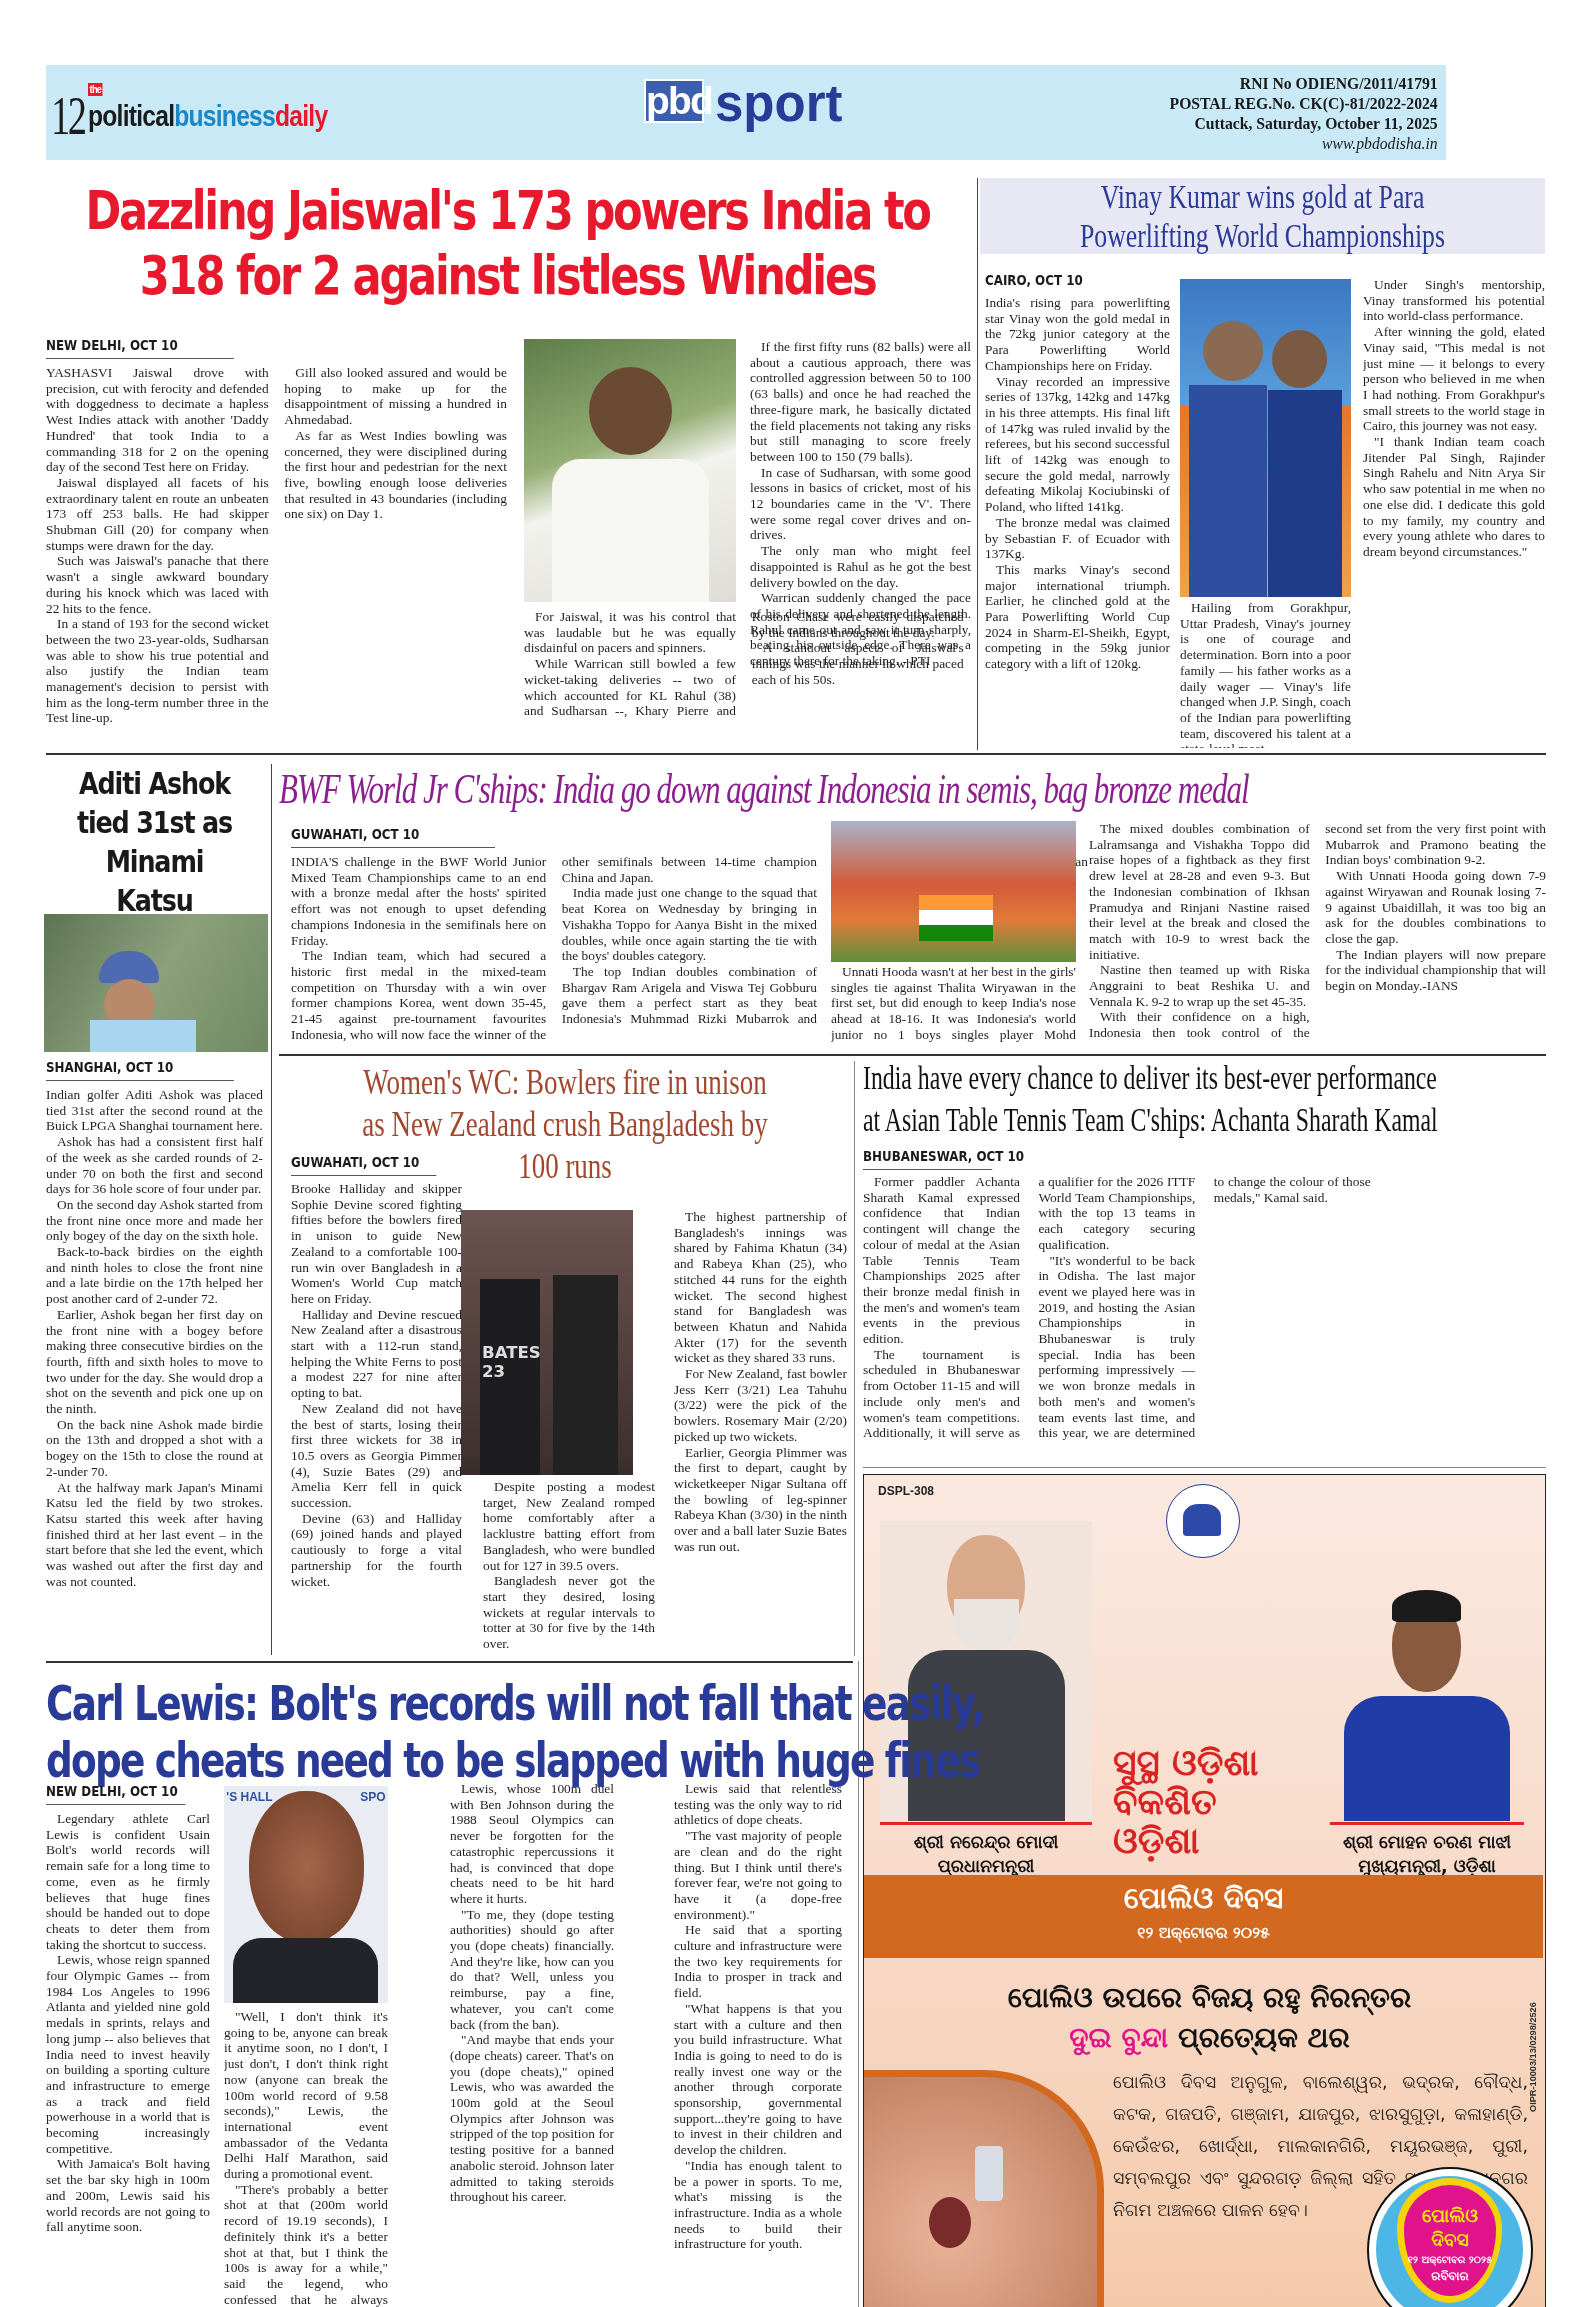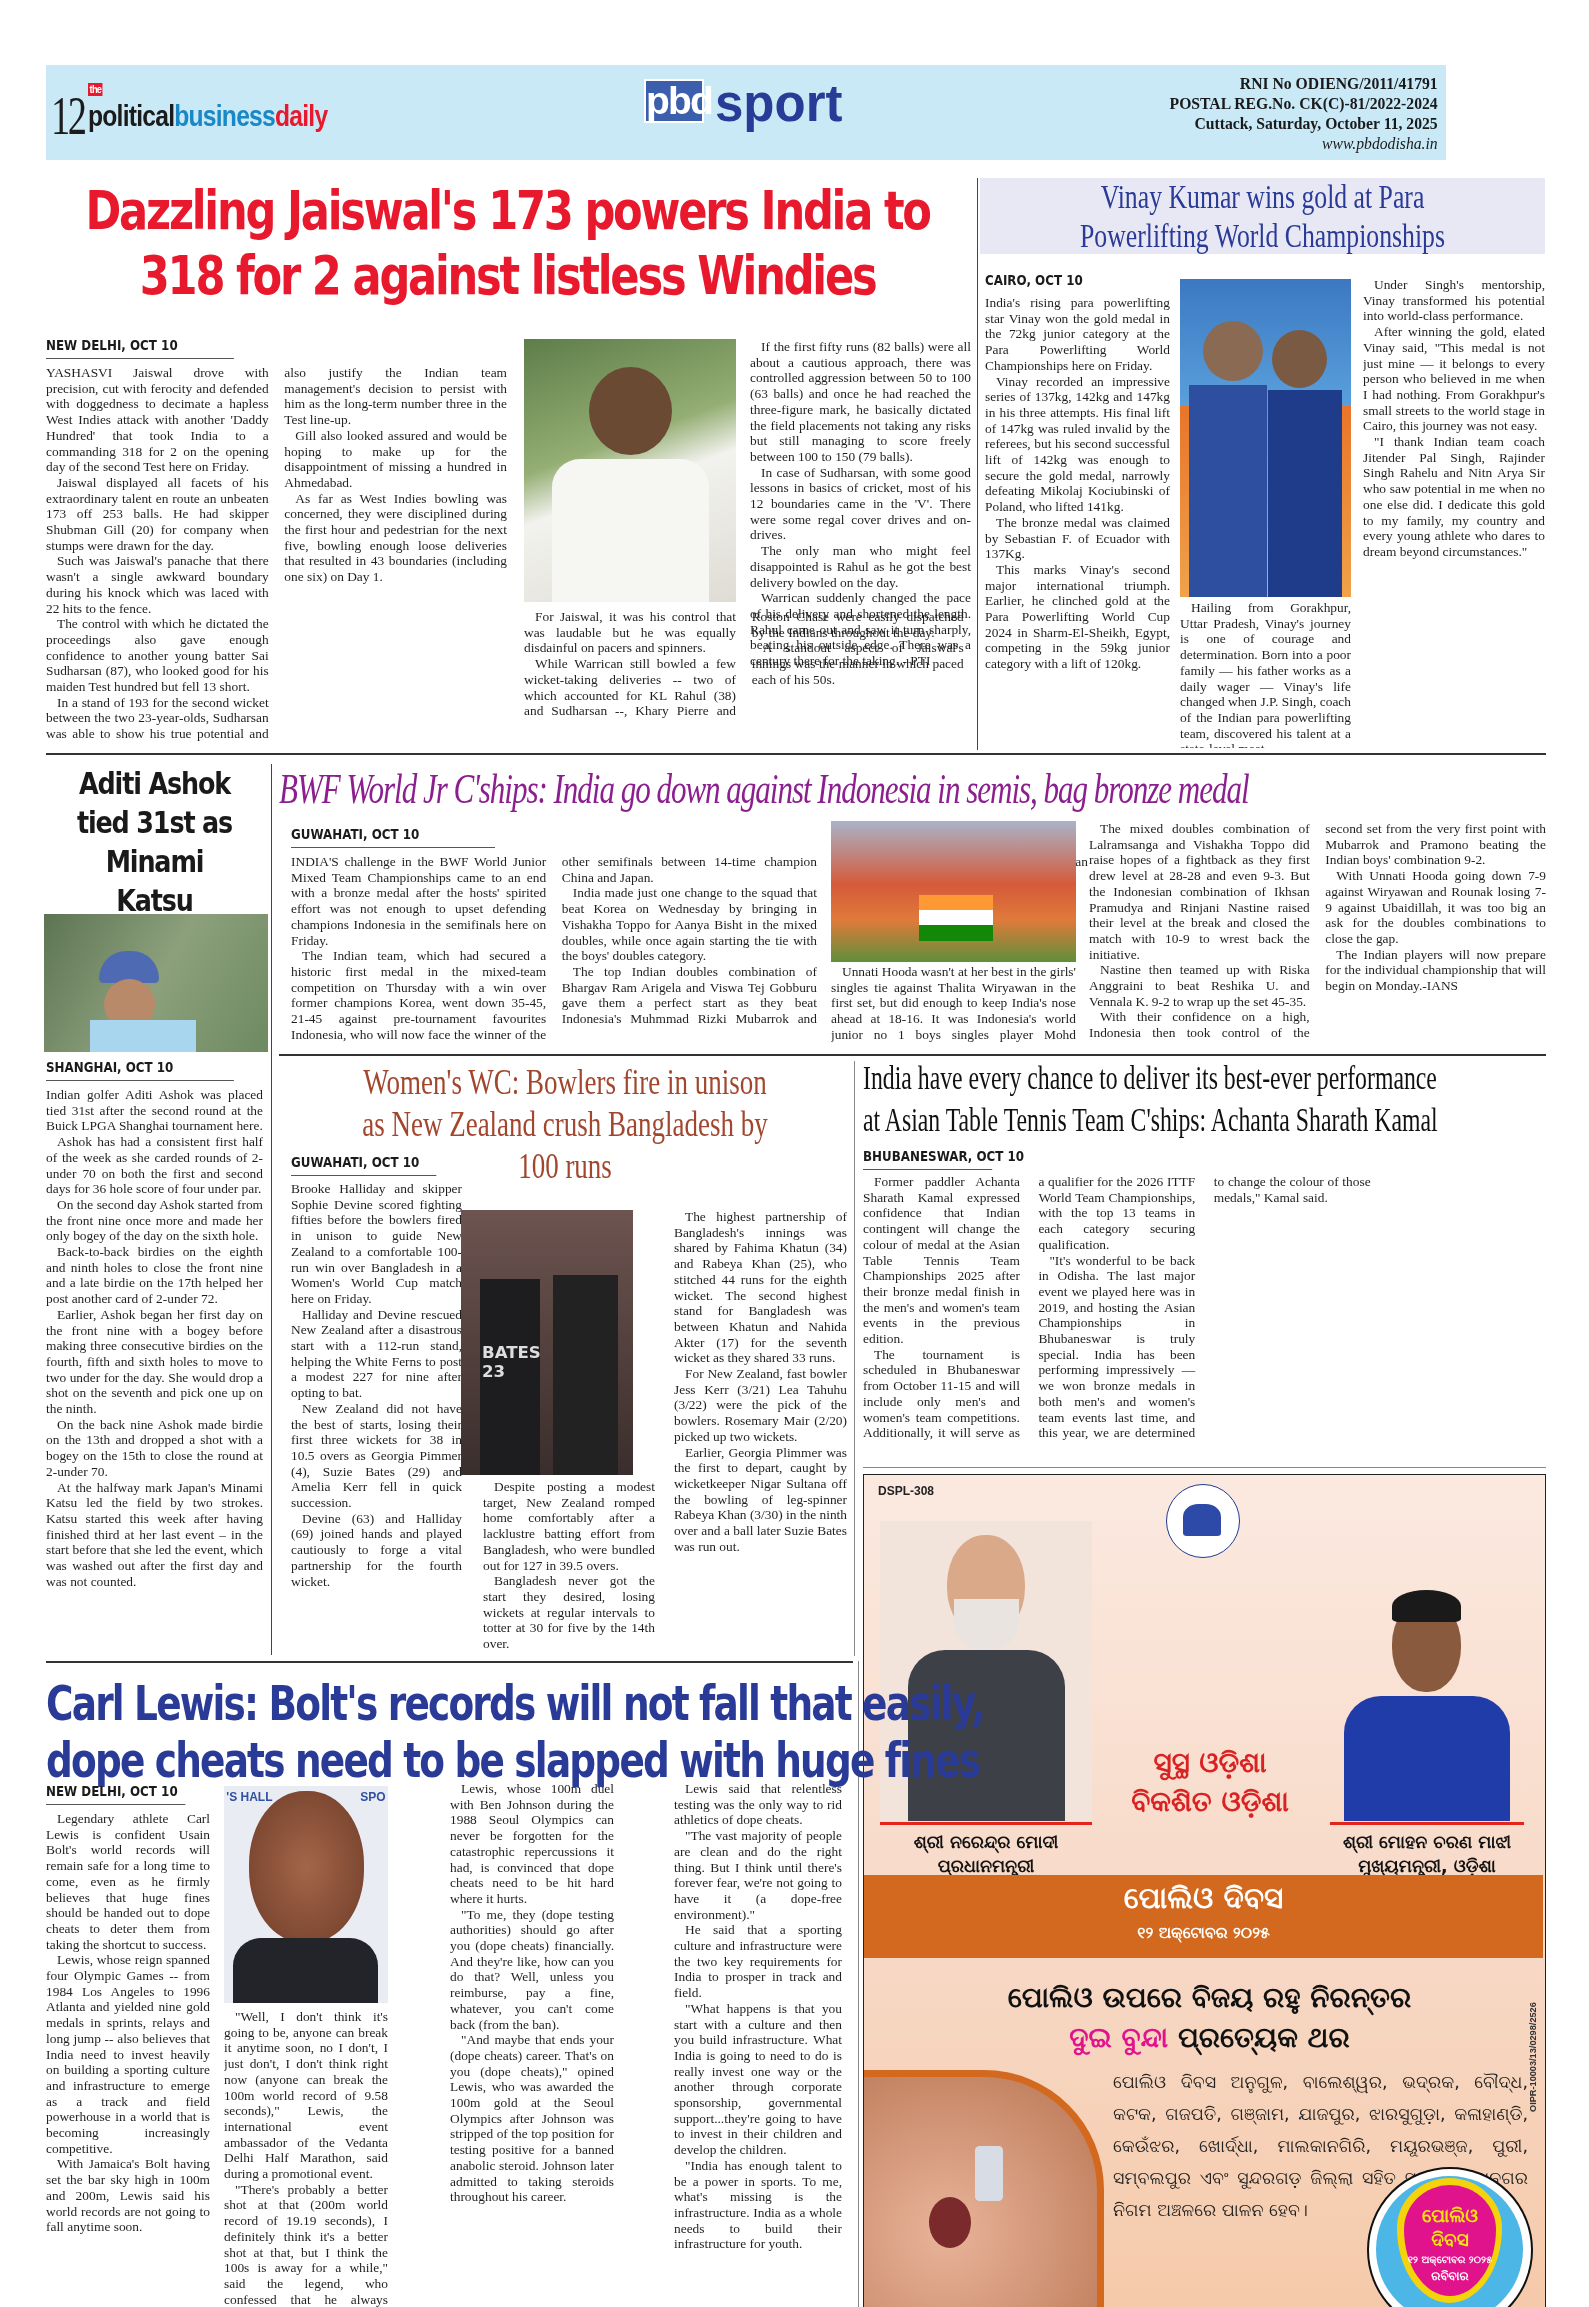--- a/index.html
+++ b/index.html
@@ -54,21 +54,20 @@
 <div class="abs" style="left:46px;top:178px;width:932px;text-align:center;">
   <div class="h-red" style="width:1154px">Dazzling Jaiswal's 173 powers India to 318 for 2 against listless Windies</div>
 </div>
 <div class="abs" style="left:46px;top:337px;width:221px">
   <div class="dateline">NEW DELHI, OCT 10</div>
 </div>
 <div class="abs body cols" style="left:46px;top:365px;width:461px;height:383px;column-count:2">
   <p style="text-indent:0">YASHASVI Jaiswal drove with precision, cut with ferocity and defended with doggedness to decimate a hapless West Indies attack with another 'Daddy Hundred' that took India to a commanding 318 for 2 on the opening day of the second Test here on Friday.</p>
   <p>Jaiswal displayed all facets of his extraordinary talent en route an unbeaten 173 off 253 balls. He had skipper Shubman Gill (20) for company when stumps were drawn for the day.</p>
   <p>Such was Jaiswal's panache that there wasn't a single awkward boundary during his knock which was laced with 22 hits to the fence.</p>
-  <p>The control with which he dictated the proceedings also gave enough confidence to another young batter Sai Sudharsan (87), who looked good for his maiden Test hundred but fell 13 short.</p>
   <p>In a stand of 193 for the second wicket between the two 23-year-olds, Sudharsan was able to show his true potential and also justify the Indian team management's decision to persist with him as the long-term number three in the Test line-up.</p>
   <p>Gill also looked assured and would be hoping to make up for the disappointment of missing a hundred in Ahmedabad.</p>
   <p>As far as West Indies bowling was concerned, they were disciplined during the first hour and pedestrian for the next five, bowling enough loose deliveries that resulted in 43 boundaries (including one six) on Day 1.</p>
 </div>
 <div class="abs photo" style="left:524px;top:339px;width:212px;height:263px;background:linear-gradient(160deg,#5d7d4a 0%,#94ae73 40%,#f2f2ee 55%,#dedcd4 100%)">
   <div class="abs" style="left:65px;top:28px;width:83px;height:88px;border-radius:50%;background:#6b4a34"></div>
   <div class="abs" style="left:28px;top:120px;width:157px;height:143px;border-radius:28px 28px 0 0;background:#f6f6f2"></div>
 </div>
 <div class="abs body cols" style="left:524px;top:609px;width:212px;height:138px;column-count:1">
   <p>For Jaiswal, it was his control that was laudable but he was equally disdainful on pacers and spinners.</p>
@@ -227,21 +226,21 @@
   <div class="abs" style="left:466px;top:106px;width:194px;height:240px">
     <div class="abs" style="left:62px;top:18.5px;width:69px;height:92px;border-radius:48%;background:#8a5a3e"></div>
     <div class="abs" style="left:62px;top:9.2px;width:69px;height:32px;border-radius:50% 50% 10% 10%;background:#1a1a1a"></div>
     <div class="abs" style="left:14px;top:115px;width:166px;height:125px;border-radius:37px 37px 0 0;background:#1f3ca8"></div>
   </div>
   <div class="abs" style="left:466px;top:347px;width:194px;height:2.8px;background:#e32619"></div>
   <div class="abs odia" style="left:466px;top:355px;width:194px;text-align:center;font-size:17.5px;line-height:24px;font-weight:bold;color:#111">
     <div>ଶ୍ରୀ ମୋହନ ଚରଣ ମାଝୀ</div>
     <div>ମୁଖ୍ୟମନ୍ତ୍ରୀ, ଓଡ଼ିଶା</div>
   </div>
-  <div class="abs odia" style="left:249px;top:268px;width:194px;text-align:center;font-size:28px;line-height:39px;font-weight:bold;color:#d92323">
+  <div class="abs odia" style="left:249px;top:268px;width:194px;font-size:36px;line-height:39px;font-weight:bold;color:#d92323">
     <div>ସୁସ୍ଥ ଓଡ଼ିଶା</div>
     <div>ବିକଶିତ ଓଡ଼ିଶା</div>
   </div>
 
   <div class="abs" style="left:0;top:400px;width:679px;height:83px;background:#d2691e;text-align:center;color:#fff">
     <div class="odia" style="font-size:29.5px;line-height:46px;font-weight:bold">ପୋଲିଓ ଦିବସ</div>
     <div class="odia" style="font-size:15.7px;line-height:23px;font-weight:bold">୧୨ ଅକ୍ଟୋବର ୨୦୨୫</div>
   </div>
   <div class="abs odia" style="left:115px;top:503px;width:461px;text-align:center;font-size:28px;line-height:40px;font-weight:bold;color:#111">
     <div>ପୋଲିଓ ଉପରେ ବିଜୟ ରହୁ ନିରନ୍ତର</div>

